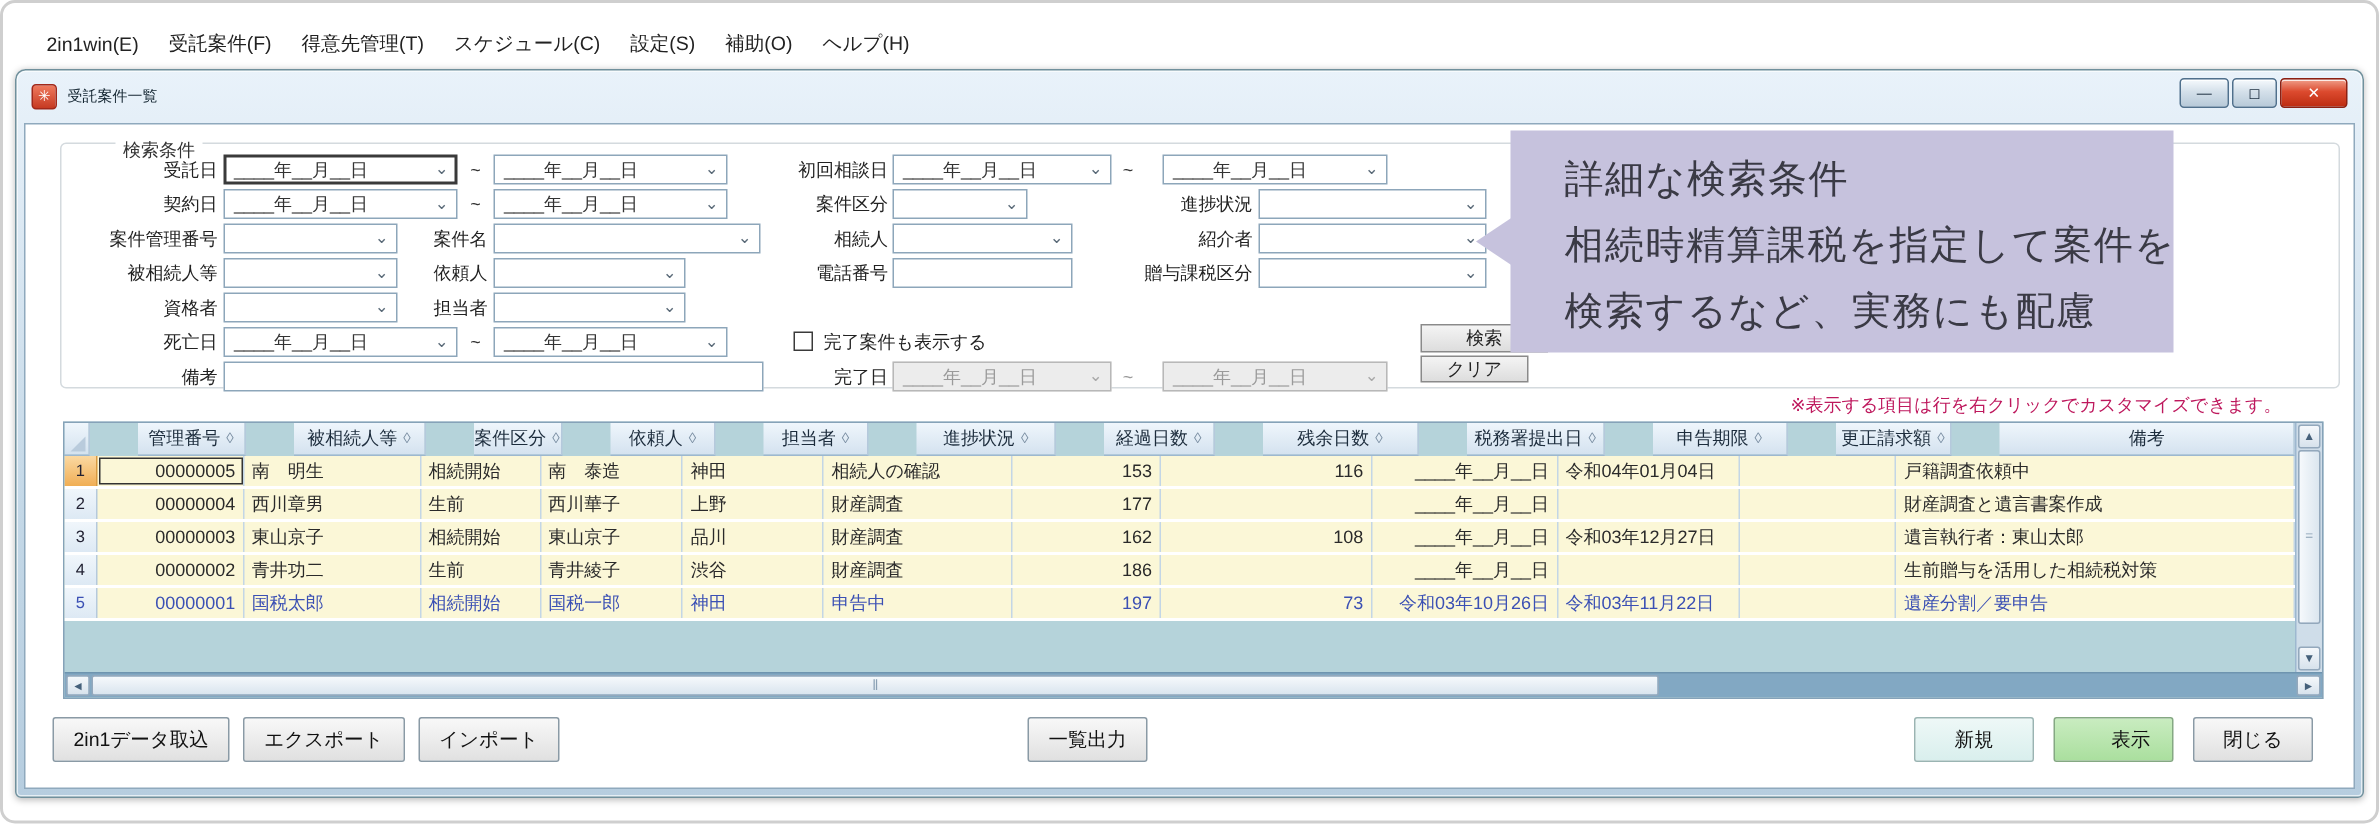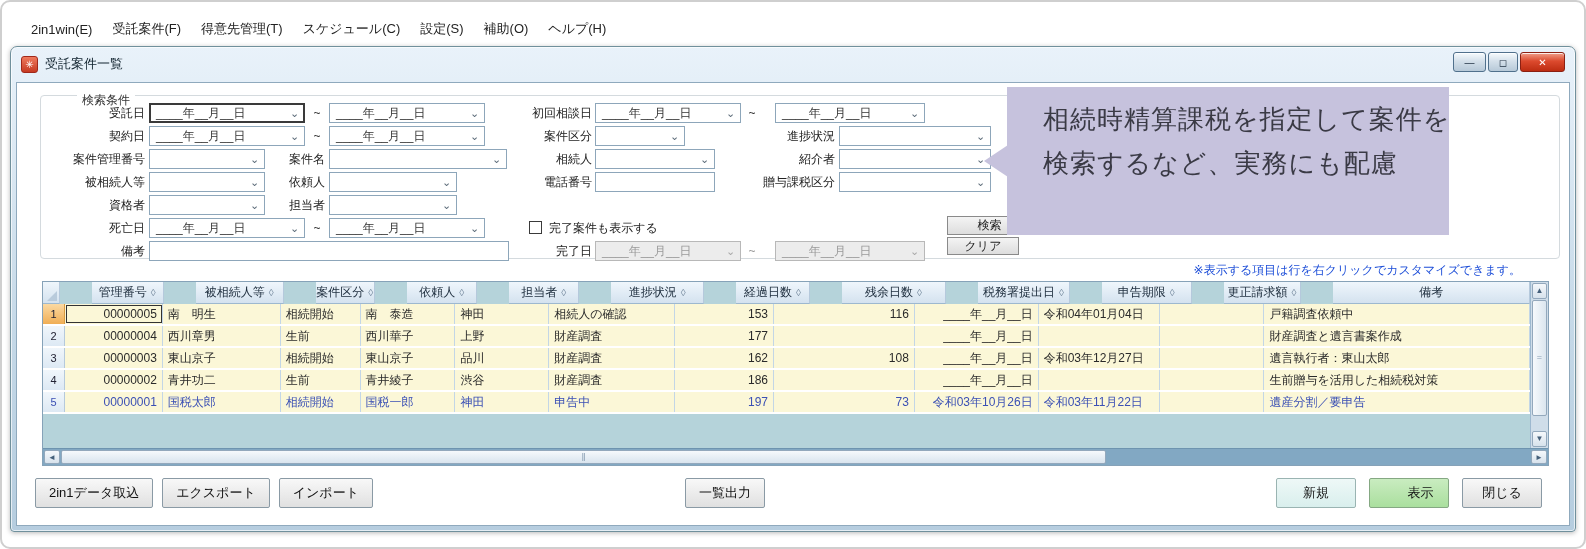--- a/index.html
+++ b/index.html
@@ -13,21 +13,21 @@
   .menu-item { padding:3px 9px; cursor:default; }
 
   
   .appwindow { position:absolute; left:10px; top:46px; width:1566px; height:486px;
     border:1px solid #70909c; border-radius:7px 7px 4px 4px;
     background:linear-gradient(#e9f2fa,#c4d8e7 60%,#b6cddf);
     box-shadow:0 1px 5px rgba(0,0,0,.28), inset 0 0 0 1px rgba(255,255,255,.65); }
   .titlebar { position:absolute; left:0; top:0; right:0; height:34px; display:flex; align-items:center; padding:0 10px; }
   .app-icon { width:17px; height:17px; border-radius:3px; border:1px solid #a0281a;
     background:linear-gradient(#ef7a5e,#c63a22); color:#fff; font-size:10px; line-height:15px; text-align:center; }
-  .title-text { margin-left:7px; font-size:13px; color:#10222e; }
+  .title-text { margin-left:7px; font-size:10px; color:#10222e; }
   .win-controls { position:absolute; right:10px; top:5px; display:flex; gap:2px; }
   .win-btn { height:20px; border:1px solid #50708c; border-radius:3px; color:#234;
     background:linear-gradient(#f6fafd,#d4e0ea 45%,#b7c9d8); display:flex; align-items:center; justify-content:center;
     font-size:10px; box-shadow:inset 0 1px 0 rgba(255,255,255,.8); }
   .win-btn.min { width:33px; } .win-btn.max { width:30px; }
   .win-btn.close { width:45px; color:#fff; border-color:#8c2012;
     background:linear-gradient(#f09f8b,#dc4a2e 45%,#bd2d12); }
 
   .win-body { position:absolute; left:5px; right:5px; top:35px; bottom:5px;
     background:#fff; border:1px solid #8fa9bd; }
@@ -57,21 +57,21 @@
   .mini-btn { position:absolute; border:1px solid #8a8a8a; background:linear-gradient(#f4f4f4,#dddddd);
     text-align:center; color:#222; font-size:12px; }
 
   
   .callout { position:absolute; left:990px; top:4px; width:442px; height:148px; background:#c6c2dd;
     padding:10px 0 0 36px; z-index:5; }
   .callout-tail { position:absolute; left:-23px; top:58px; width:0; height:0;
     border-top:16px solid transparent; border-bottom:16px solid transparent; border-right:24px solid #c6c2dd; }
   .callout-line { font-size:26px; line-height:44px; color:#3a3a45; letter-spacing:1px; white-space:nowrap; }
 
-  .grid-note { position:absolute; right:48px; top:179px; color:#1d4ed8; font-size:12px; }
+  .grid-note { position:absolute; right:48px; top:179px; color:#be185d; font-size:12px; }
 
   
   .tablebox { position:absolute; left:25px; top:198px; width:1507px; height:185px;
     border:1px solid #86a2b8; background:#b5d3da; overflow:hidden; }
   .t-head { position:absolute; left:0; top:0; right:18px; height:28px; display:flex;gap:32px; }
   .th { height:22px; background:linear-gradient(#eff6fc,#d4e2ef); border-right:1px solid #b5c9dc;
     border-bottom:1px solid #9db8cf; display:flex; align-items:center; justify-content:center; gap:4px;
     color:#1c2c3c; overflow:hidden; white-space:nowrap; }
   .th.corner { width:22px; position:relative; }
   .th.corner::after { content:""; position:absolute; right:2px; bottom:2px;
@@ -260,20 +260,21 @@
     <div class="datecombo dis" style="left:758px;top:158px;width:150px">
         <span>____年__月__日</span>
         <span class="dd-arrow">⌄</span>
       </div>
 
     <div class="mini-btn" style="left:930px;top:133px;width:85px;height:19px;line-height:17px">検索</div>
     <div class="mini-btn" style="left:930px;top:154px;width:72px;height:18px;line-height:16px">クリア</div>
 
     <div class="callout">
       <div class="callout-tail"></div>
+    <div class="callout-line">詳細な検索条件</div>
         <div class="callout-line">相続時精算課税を指定して案件を</div>
         <div class="callout-line">検索するなど、実務にも配慮</div>
       </div>
 
     <div class="grid-note">※表示する項目は行を右クリックでカスタマイズできます。</div>
 
     <div class="tablebox">
       <div class="t-head">
           <div class="th corner"></div>
           <div class="th c0">

